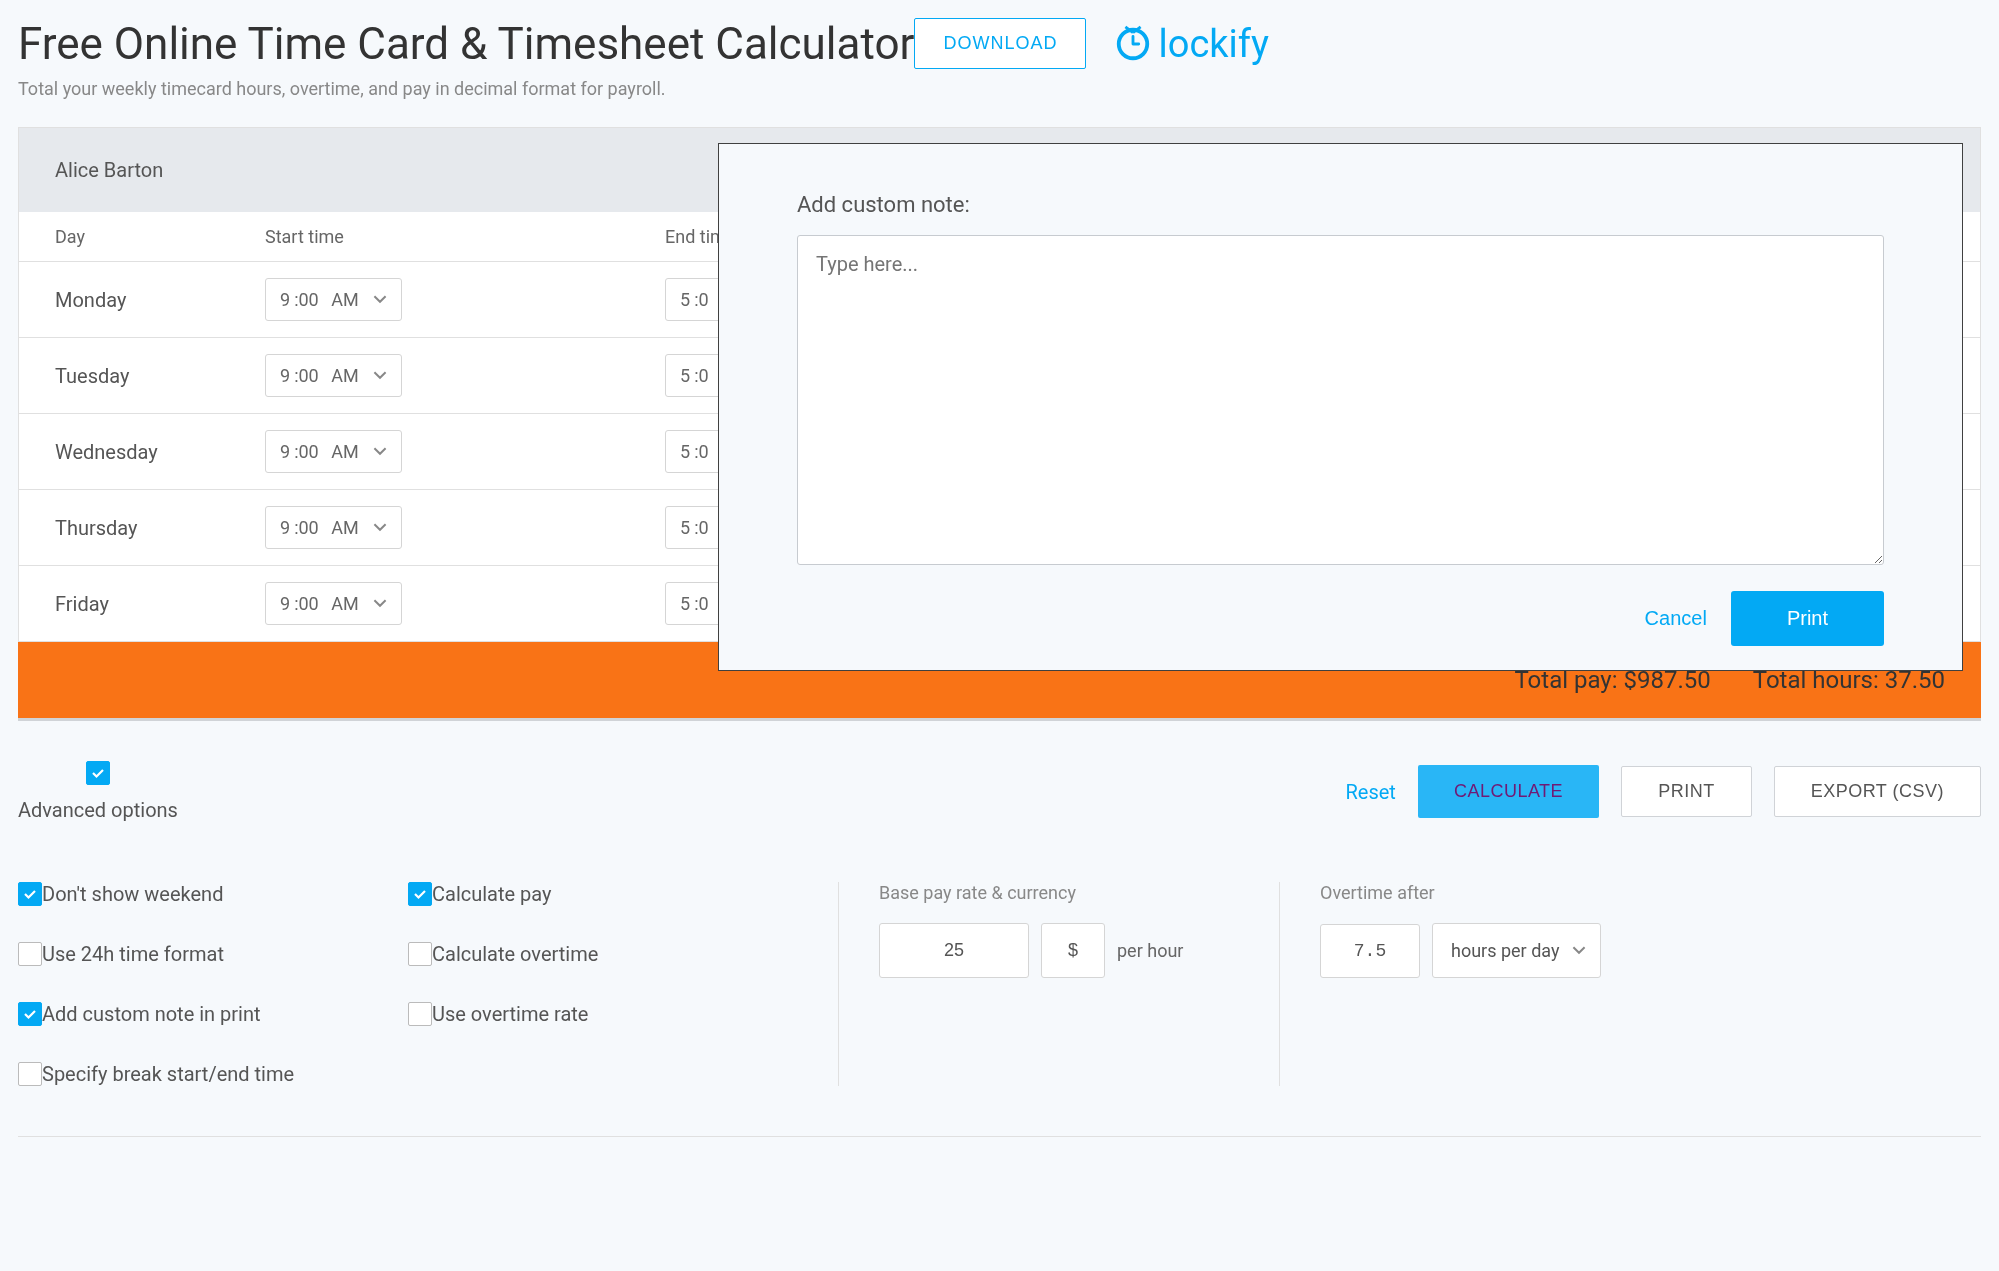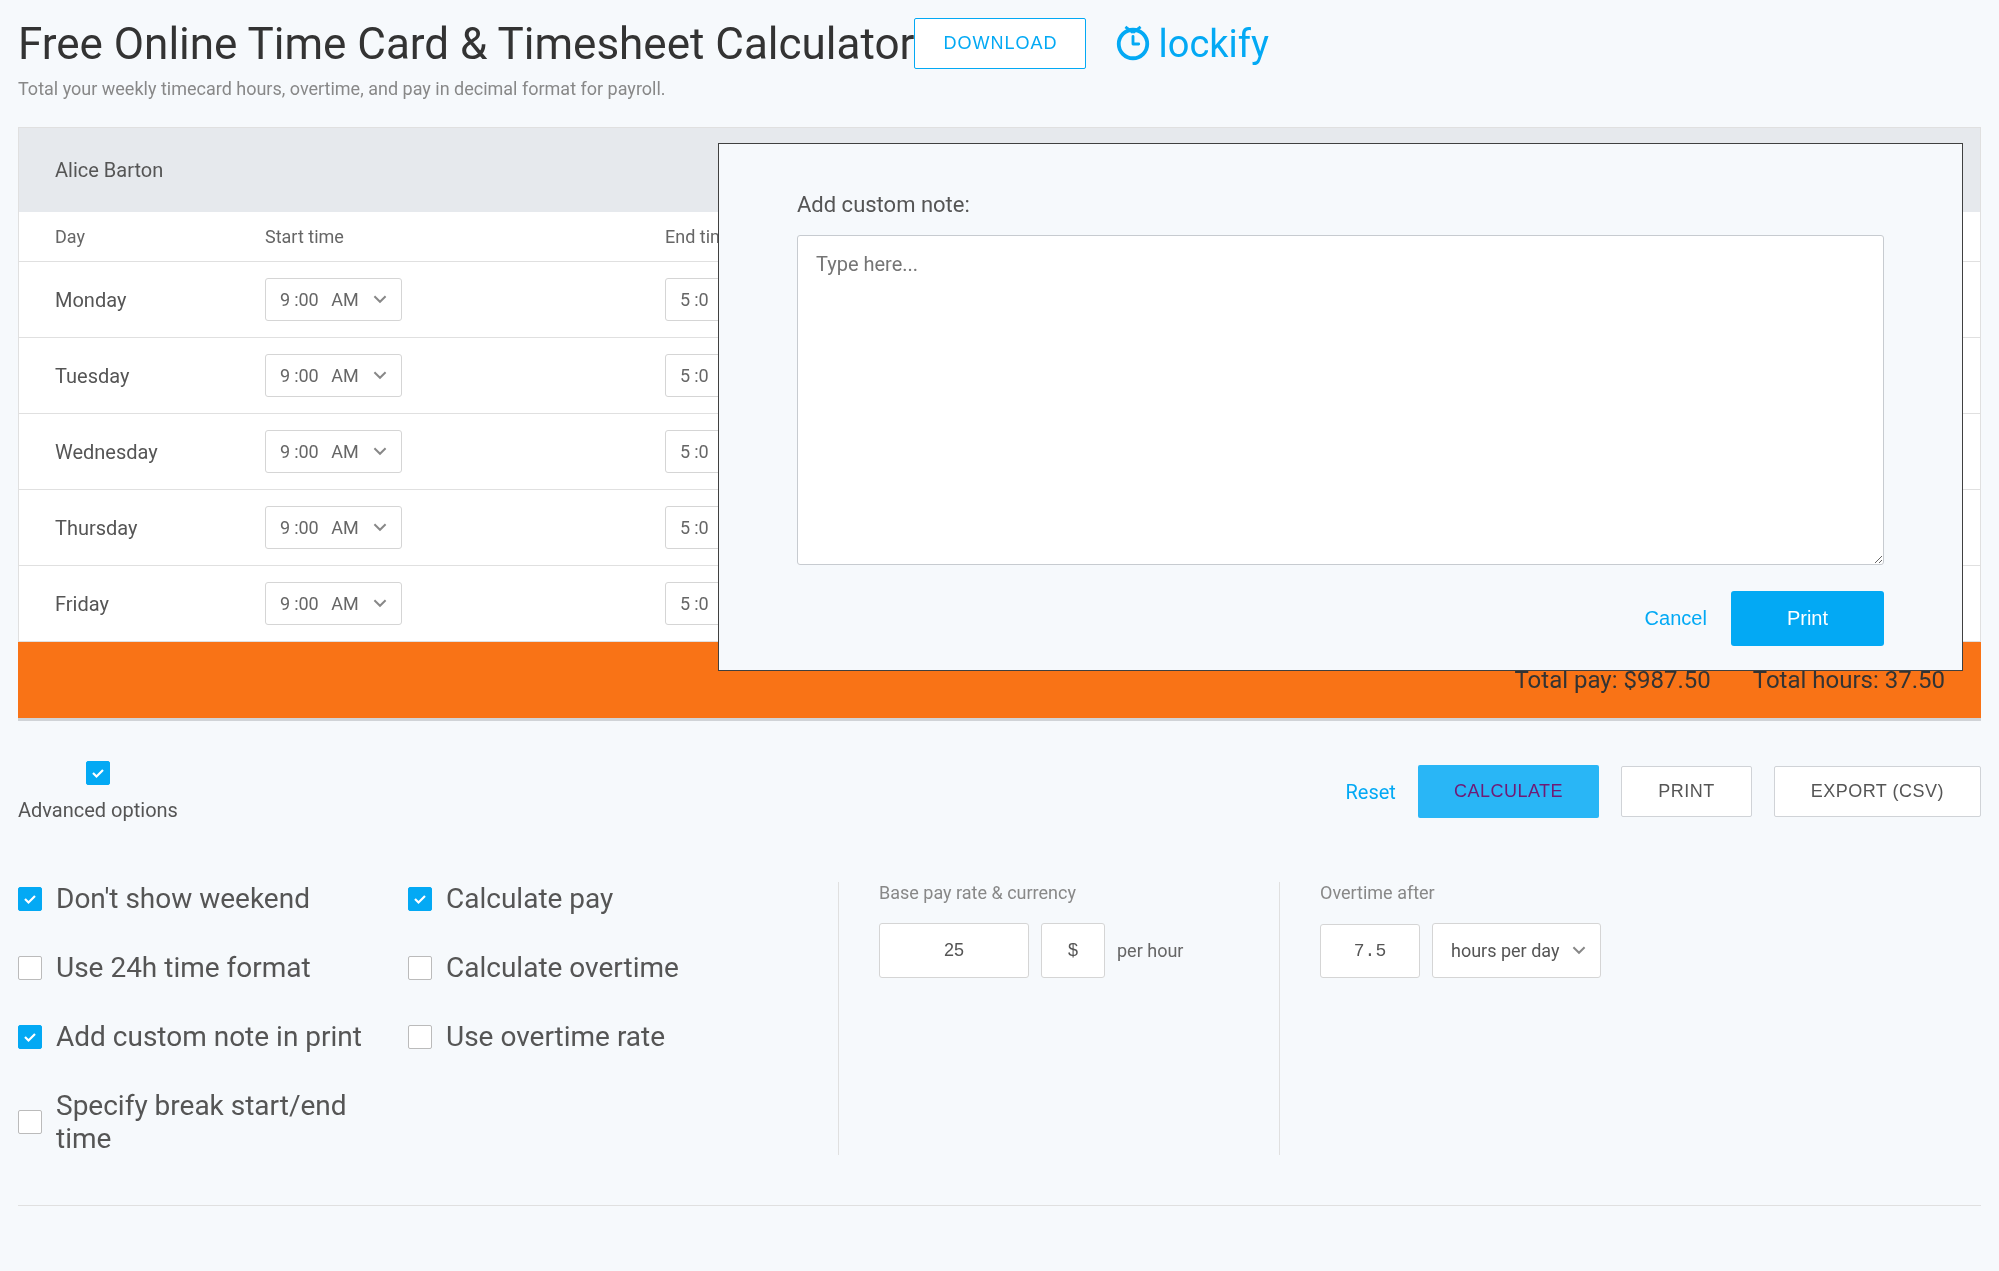--- a/index.html
+++ b/index.html
@@ -226,22 +226,22 @@
 
 .options-area {
   display:flex;
   gap: 0;
   border-bottom: 1px solid #e0e0e0;
   padding-bottom: 50px;
 }
 .opt-col { flex: 0 0 390px; display:flex; flex-direction:column; gap: 36px; }
 .opt-col2 { flex: 0 0 390px; display:flex; flex-direction:column; gap: 36px; }
 .check-row {
-  display:flex; align-items:center; gap: 14px;
-  font-size: 28px; color:#555;
+  display:flex; align-items:center; 
+  font-size: 20px; color:#555;
 }
 .check {
   width: 24px; height:24px; border:1px solid #bbb; background:white; border-radius:2px;
   display:inline-flex; align-items:center; justify-content:center;
   cursor:pointer;
   flex-shrink:0;
 }
 .check.on { background:#03a9f4; border-color:#03a9f4; }
 .check.on svg { width:16px; height:16px; }
 

